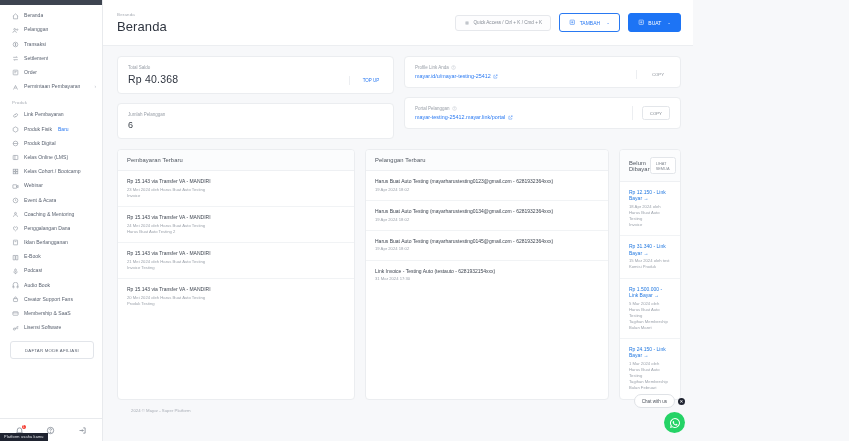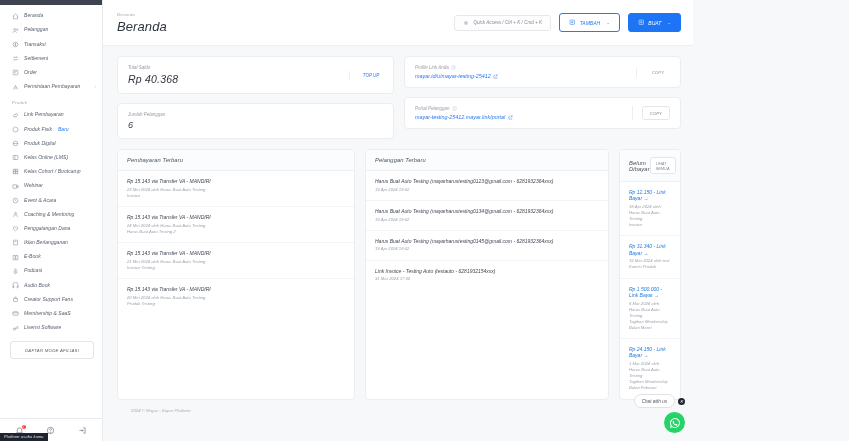--- a/index.html
+++ b/index.html
@@ -2,21 +2,21 @@
 <html><head>
 <meta charset="utf-8">
 <style>
   * { box-sizing: border-box; margin: 0; padding: 0; }
   html, body {
     width: 849px; height: 441px;
     font-family: "Liberation Sans", sans-serif;
     background: #f7f8fa;
     overflow: hidden;
   }
-  .app { display: flex; width: 693px; height: 441px; font-style: italic; }
+  .app { display: flex; width: 693px; height: 441px; }
 
   
   .sidebar {
     width: 103px; height: 441px;
     background: #ffffff;
     border-right: 1px solid #e8eaed;
     display: flex; flex-direction: column;
     position: relative;
   }
   .sb-topbar { height: 5px; background: #3d4450; }
@@ -96,21 +96,21 @@
   .content { flex: 1; overflow: hidden; padding: 10px 12px 0 14px; }
 
   
   .summary-row { display: flex; gap: 10px; margin-bottom: 10px; }
   .summary-col { flex: 1; display: flex; flex-direction: column; gap: 9px; }
 
   .card {
     background: #fff; border: 1px solid #ebedf0; border-radius: 4px;
   }
   .card-pad { padding: 8px 10px; }
-  .flexrow { display: flex; align-items: center; }
+  .flexrow { display: flex; align-items: flex-end; }
 
   .stat-label { font-size: 4.5px; color: #9aa0a9; margin-bottom: 3px; display: flex; align-items: center; gap: 2.5px; }
   .stat-value { font-size: 10.5px; color: #2f3540; letter-spacing: .2px; }
   .stat-value-sm { font-size: 9px; color: #3a4049; }
   .info-ic { width: 5px; height: 5px; color: #b9bec6; }
   .info-ic svg { width: 5px; height: 5px; display: block; }
 
   .link-url { font-size: 5.4px; color: #2979f2; display: flex; align-items: center; gap: 2.5px; word-break: break-all; }
   .ext-ic { width: 5px; height: 5px; color: #2979f2; flex: 0 0 5px; }
   .ext-ic svg { width: 5px; height: 5px; display: block; }

